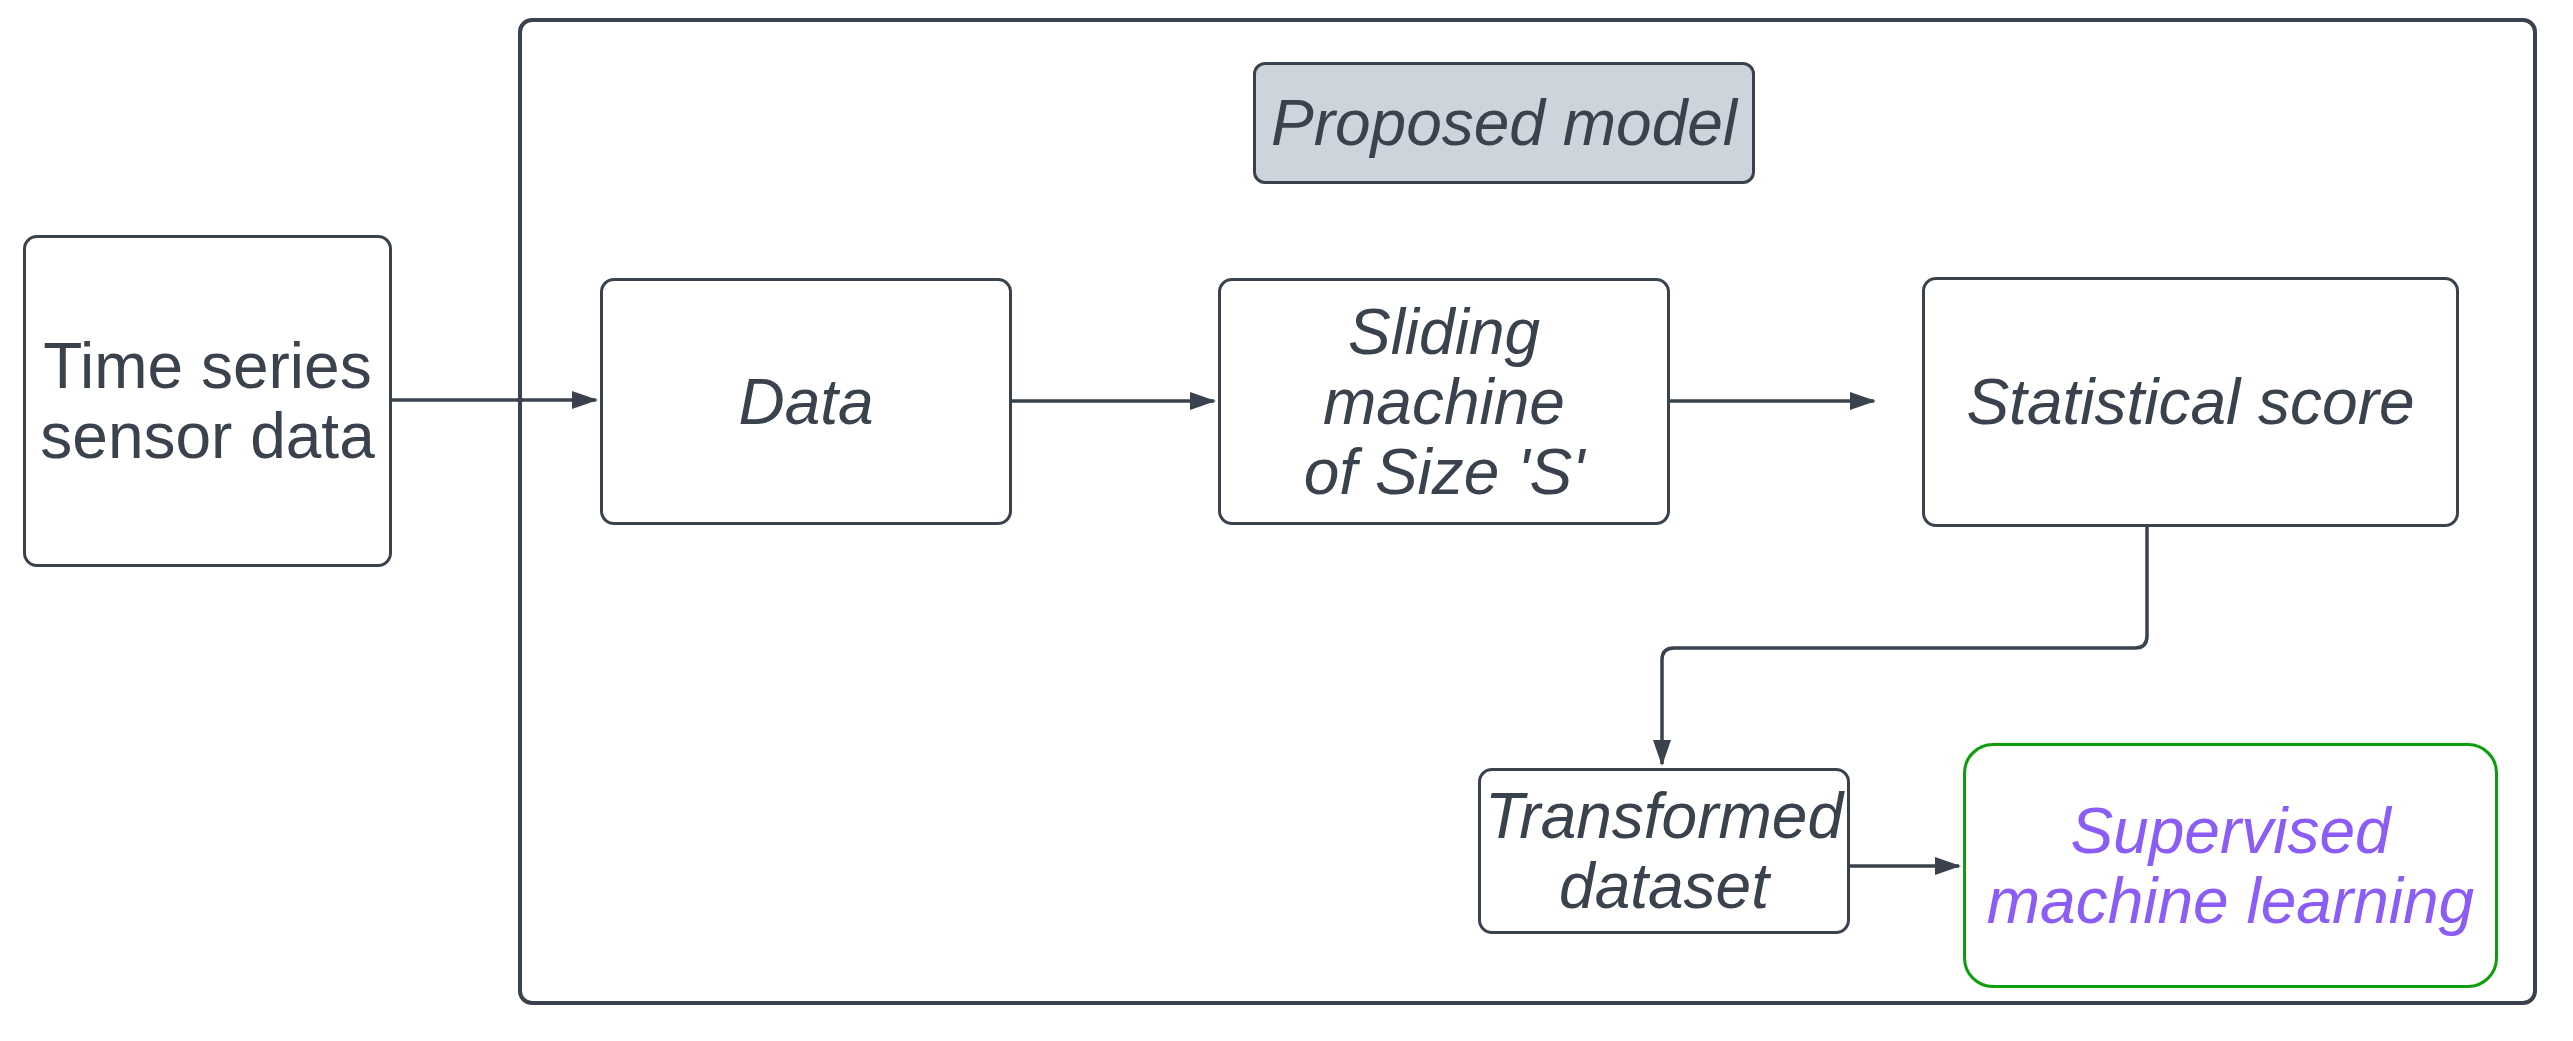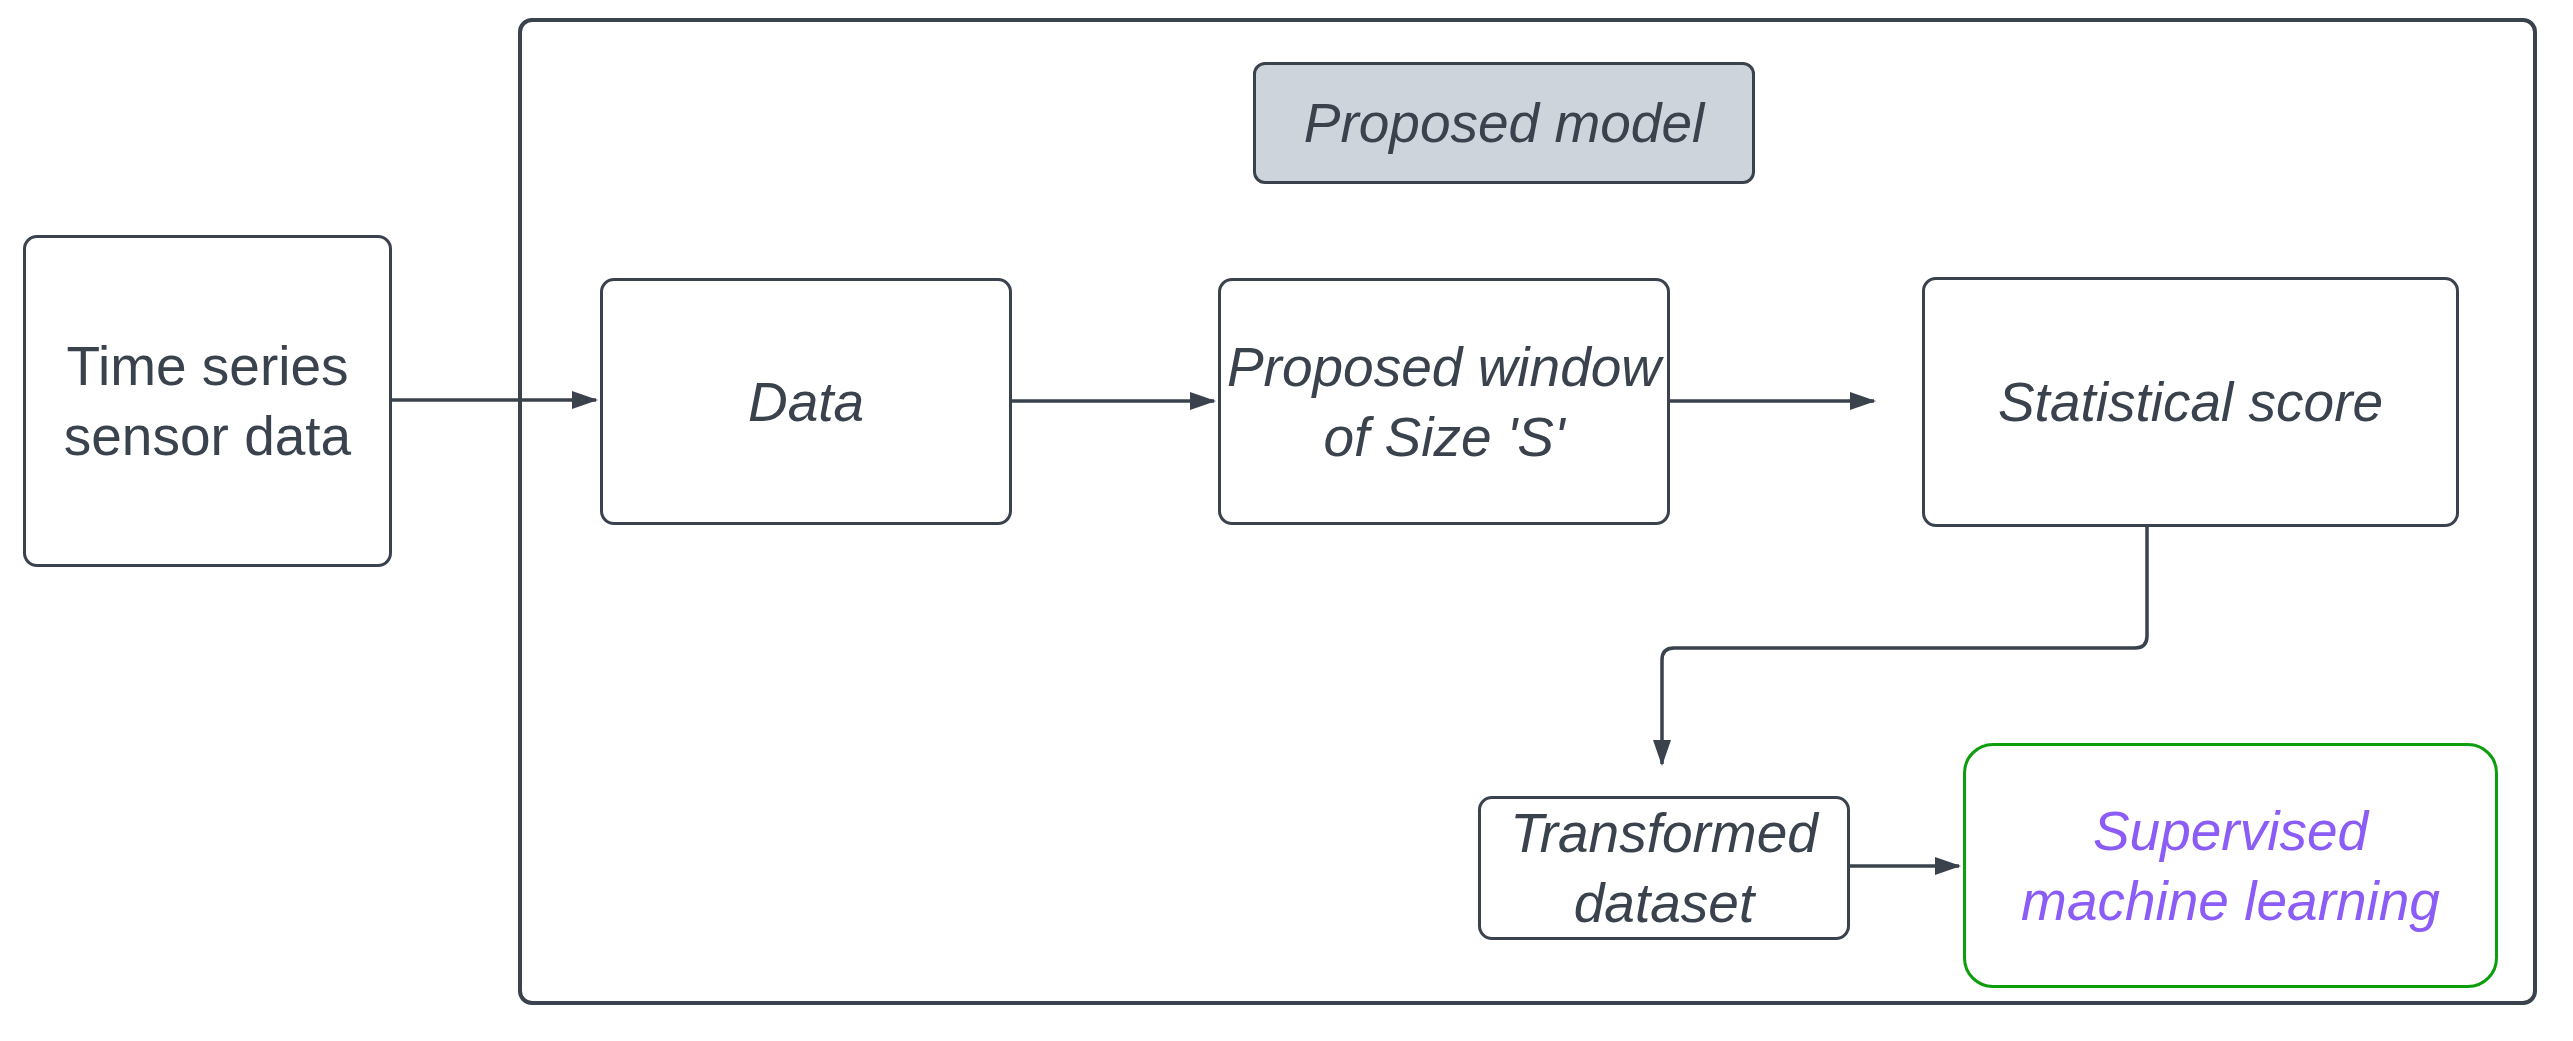--- a/index.html
+++ b/index.html
@@ -20,21 +20,21 @@
     box-sizing: border-box;
     border: 3px solid #3a424d;
     border-radius: 14px;
     background: #ffffff;
     display: flex;
     flex-direction: column;
     align-items: center;
     justify-content: center;
     text-align: center;
     color: #3a424d;
-    font-size: 55px;
+    font-size: 64px;
     line-height: 70px;
     font-style: italic;
   }
   .box .line { display: block; }
 
   
   .group-frame {
     position: absolute;
     box-sizing: border-box;
     left: 518px; top: 18px; width: 2019px; height: 987px;
@@ -49,21 +49,21 @@
     background: #cdd4db;
     border-radius: 12px;
     z-index: 3;
   }
 
   
   .n-time  { left: 23px;   top: 235px; width: 369px; height: 332px; font-style: normal; z-index: 2; }
   .n-pre   { left: 600px;  top: 278px; width: 412px; height: 247px; z-index: 2; gap: 32px; }
   .n-win   { left: 1218px; top: 278px; width: 452px; height: 247px; z-index: 2; }
   .n-stat  { left: 1922px; top: 277px; width: 537px; height: 250px; z-index: 2; gap: 8px; }
-  .n-trans { left: 1478px; top: 768px; width: 372px; height: 144px; z-index: 2; margin-top: 28px; }
+  .n-trans { left: 1478px; top: 768px; width: 372px; height: 166px; z-index: 2; }
   .n-ml    { left: 1963px; top: 743px; width: 535px; height: 245px;
              border-color: #0c9e0c; color: #8b5cf6; border-radius: 30px; z-index: 2; }
 
   .edges {
     position: absolute;
     left: 0; top: 0;
     width: 2573px; height: 1041px;
     z-index: 1;
   }
 </style>
@@ -94,21 +94,21 @@
   <div class="box n-time">
     <span class="line">Time series</span>
     <span class="line">sensor data</span>
   </div>
 
   <div class="box n-pre">
     <span class="line">Data</span>
   </div>
 
   <div class="box n-win">
-    <span class="line">Proposed window</span>
+    <span class="line">Sliding machine</span>
     <span class="line">of Size 'S'</span>
   </div>
 
   <div class="box n-stat">
     <span class="line">Statistical score</span>
   </div>
 
   <div class="box n-trans">
     <span class="line">Transformed</span>
     <span class="line">dataset</span>

